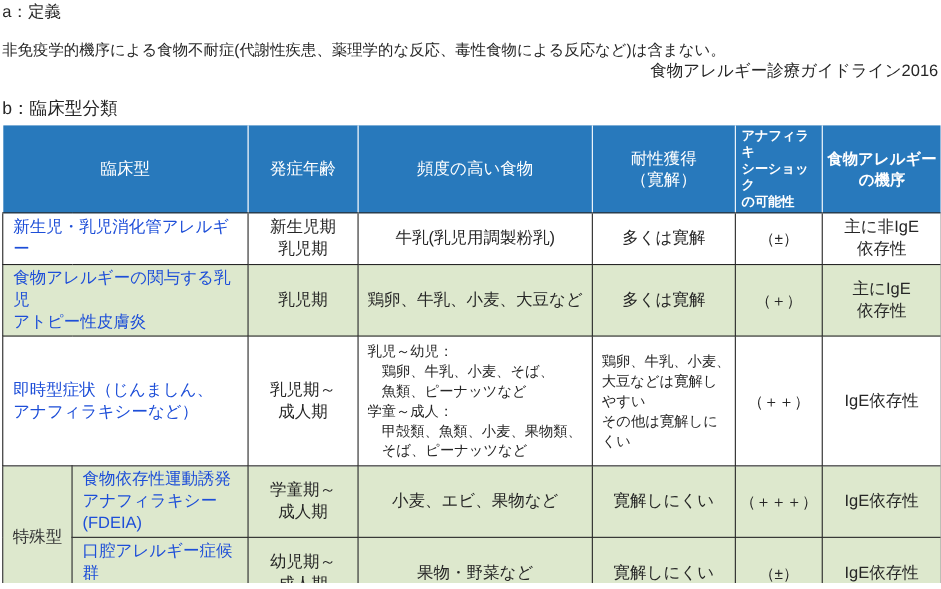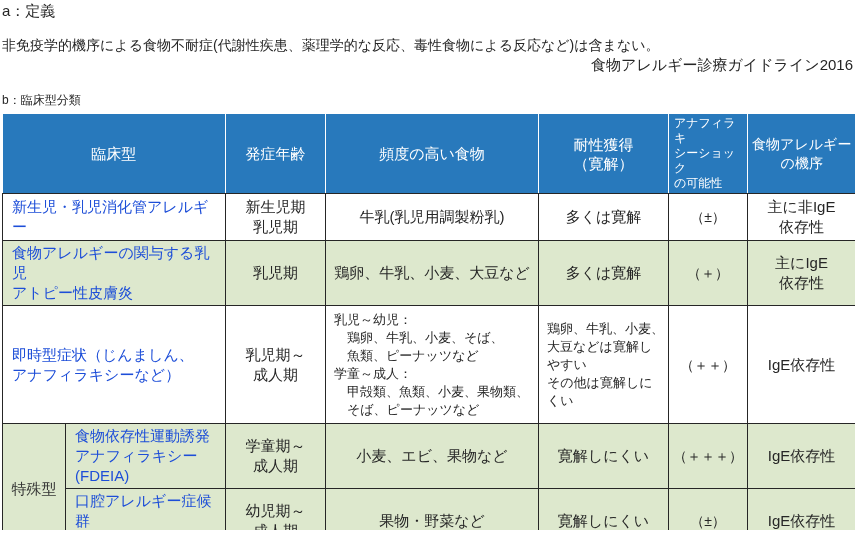--- a/index.html
+++ b/index.html
@@ -36,21 +36,21 @@
   }
   .def-source {
     font-size: 15px;
     line-height: 19px;
     margin-top: 1px;
     width: 851px;
     text-align: right;
     white-space: pre-line;
   }
   .section-b {
-    font-size: 12px;
+    font-size: 16px;
     line-height: 20px;
     margin-top: 16px;
     white-space: pre-line;
   }
   .table-wrap {
     margin-top: 4px;
     width: 853px;
     border-bottom: 4px solid #2879bc;
   }
   table.clinical-table {
@@ -65,26 +65,27 @@
     font-weight: normal;
     font-size: 15px;
     line-height: 19px;
     text-align: center;
     vertical-align: middle;
     border-right: 1px solid #ffffff;
     border-bottom: 1px solid #262626;
     padding: 2px 2px;
     white-space: pre-line;
   }
-  thead th:last-child { border-right: none; }
+  thead th:last-child { border-right: none; font-weight: bold; }
   thead th.th-small {
     font-size: 12px;
     line-height: 15px;
     text-align: left;
     padding-left: 5px;
+    font-weight: bold;
   }
   thead th.th-mech { font-size: 14px; }
   
   tbody td {
     border: 1px solid #262626;
     vertical-align: middle;
     font-size: 15px;
     line-height: 20px;
     padding: 2px 4px;
     white-space: pre-line;

